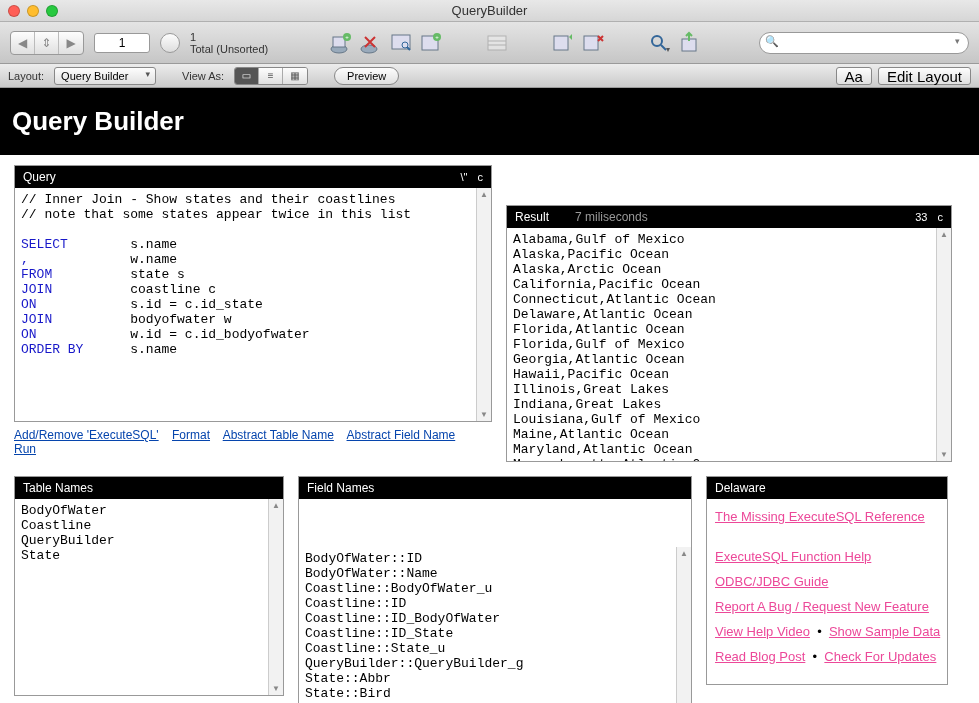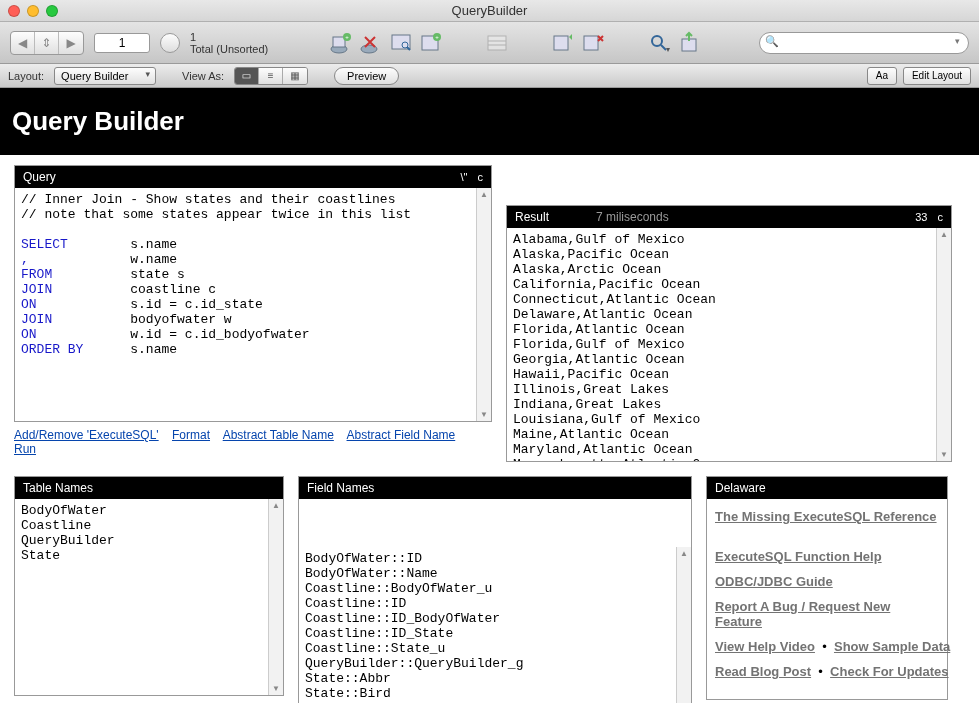--- a/index.html
+++ b/index.html
@@ -35,21 +35,21 @@
 .subbar { background: linear-gradient(#ececec,#cacaca); border-bottom: 1px solid #9a9a9a; height: 24px; display: flex; align-items: center; padding: 0 8px; gap: 10px; font-size: 11px; }
 .subbar label { color: #333; }
 .layout-select { height: 18px; border: 1px solid #888; border-radius: 3px; font-size: 11px; background: linear-gradient(#fdfdfd,#e0e0e0); padding: 0 26px 0 6px; -webkit-appearance: none; appearance: none; }
 .select-wrap { position: relative; }
 .select-wrap::after { content: "▾"; position: absolute; right: 6px; top: 2px; font-size: 9px; color: #555; pointer-events: none; }
 .viewas { display: flex; border: 1px solid #888; border-radius: 3px; overflow: hidden; height: 18px; }
 .viewas button { width: 24px; border: none; background: linear-gradient(#fdfdfd,#e0e0e0); border-right: 1px solid #aaa; font-size: 10px; color: #555; }
 .viewas button.active { background: #555; color: #eee; }
 .viewas button:last-child { border-right: none; }
 .btn { height: 18px; border: 1px solid #888; border-radius: 9px; background: linear-gradient(#fdfdfd,#e0e0e0); font-size: 11px; padding: 0 12px; }
-.btn-sq { height: 18px; border: 1px solid #888; border-radius: 3px; background: linear-gradient(#fdfdfd,#e0e0e0); font-size: 10px; padding: 0 8px; }
+.btn-sq { height: 18px; border: 1px solid #888; border-radius: 3px; background: linear-gradient(#fdfdfd,#e0e0e0); font-size: 15px; padding: 0 8px; }
 .subbar-right { margin-left: auto; display: flex; gap: 6px; }
 
 
 .page-header { background: #000; color: #fff; font-family: Arial, Helvetica, sans-serif; font-weight: bold; font-size: 26px; padding: 18px 12px; }
 
 
 .main { display: flex; gap: 14px; padding: 10px 14px; flex-wrap: wrap; }
 .panel { border: 1px solid #999; background: #fff; }
 .panel-header { background: #000; color: #fff; font-size: 12px; padding: 4px 8px; display: flex; align-items: center; }
 .panel-header .ph-right { margin-left: auto; display: flex; gap: 10px; font-size: 11px; align-items: baseline; }
@@ -76,21 +76,21 @@
 .panel-result .panel-body { height: 233px; }
 .panel-tables .panel-body { height: 196px; }
 .panel-fields .panel-body { height: 196px; margin-top: 48px; }
 
 .listbox { height: 100%; overflow: hidden; }
 
 .link-row { font-size: 12px; padding: 6px 0; }
 .link-row a { color: #0645ad; text-decoration: underline; margin-right: 10px; cursor: pointer; }
 
 .ref-body { padding: 10px 8px; font-size: 13px; }
-.ref-body a { color: #737373; text-decoration: underline; display: inline-block; margin-bottom: 10px; cursor: pointer; font-weight: bold; }
+.ref-body a { color: #ec4899; text-decoration: underline; display: inline-block; margin-bottom: 10px; cursor: pointer; }
 .ref-body .nowrap { white-space: nowrap; margin-bottom: 10px; }
 .ref-body .nowrap a { margin-bottom: 0; }
 
 
 .kw { color: #1818c9; }
 
 
 textarea::-webkit-scrollbar, .listbox::-webkit-scrollbar { width: 0; height: 0; }
 
 svg.tb-svg { width: 24px; height: 24px; }
@@ -252,21 +252,21 @@
         <a>Abstract Table Name</a>
         <a>Abstract Field Name</a>
         <a>Run</a>
       </div>
     </div>
 
     <div style="width:446px">
       <div class="panel panel-result">
         <div class="panel-header">
           <span>Result</span>
-          <span class="muted" style="margin-left:47px">7 miliseconds</span>
+          <span class="muted" style="margin-left:26px">7 miliseconds</span>
           <span class="ph-right">
             <span>33</span>
             <span>c</span>
           </span>
         </div>
         <div class="panel-body">
           <div id="result-list" class="listbox" style="padding-right:16px">Alabama,Gulf of Mexico
 Alaska,Pacific Ocean
 Alaska,Arctic Ocean
 California,Pacific Ocean

